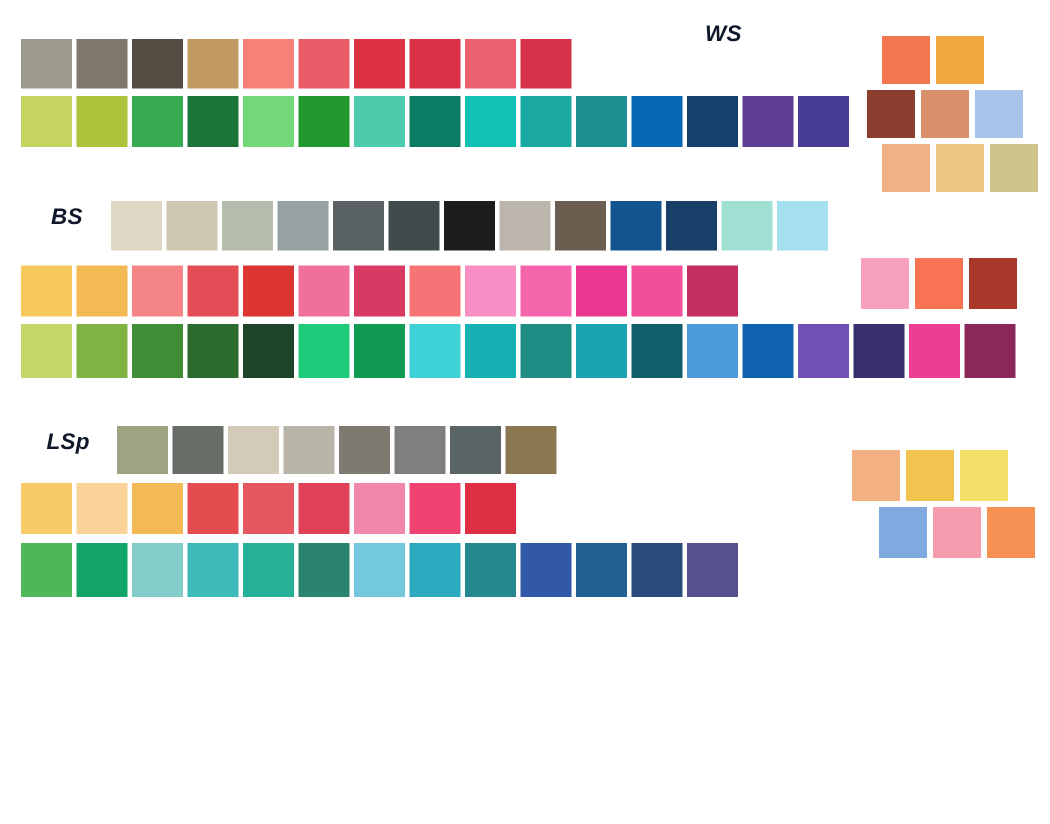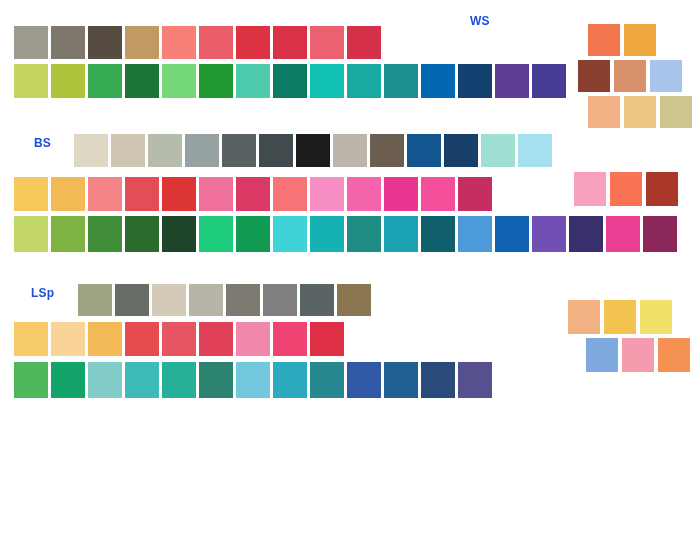--- a/index.html
+++ b/index.html
@@ -8,24 +8,25 @@
     background:#ffffff;
     font-family:"Liberation Sans", sans-serif;
     position:relative;
     overflow:hidden;
   }
   .canvas{position:relative;width:700px;height:549px;}
 
   .label{
     position:absolute;
     font-weight:bold;
-    font-size:12px;
-    color:#1d4ed8;
+    font-size:15px;
+    color:#0f172a;
     letter-spacing:0.2px;
     white-space:nowrap;
+    font-style:italic;
   }
 
   .row{position:absolute;display:flex;}
   .sw{display:block;}
 
   .cluster{position:absolute;}
   .cluster .row{position:relative;display:flex;}
 </style>
 </head>
 <body style="background: rgb(255, 255, 255);">

